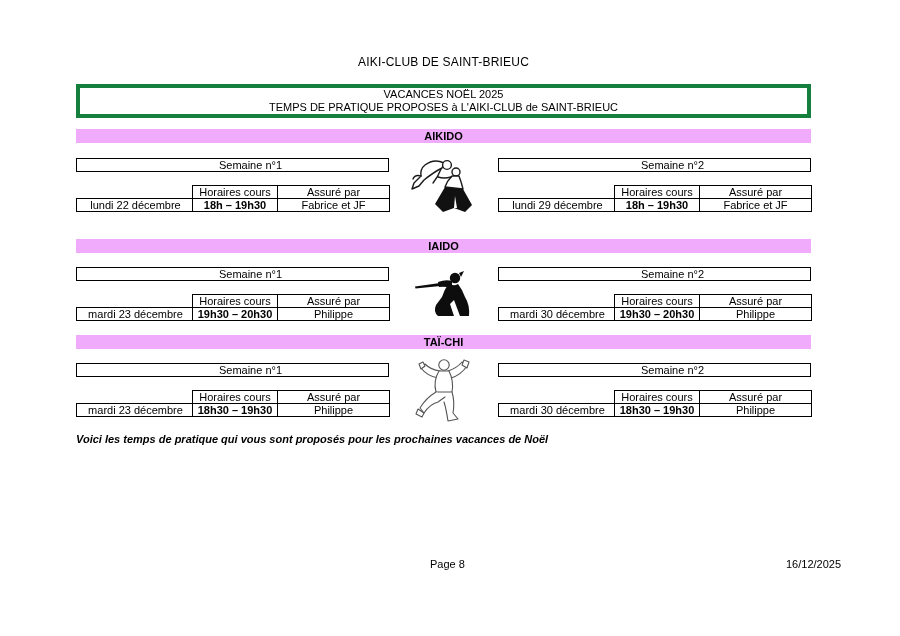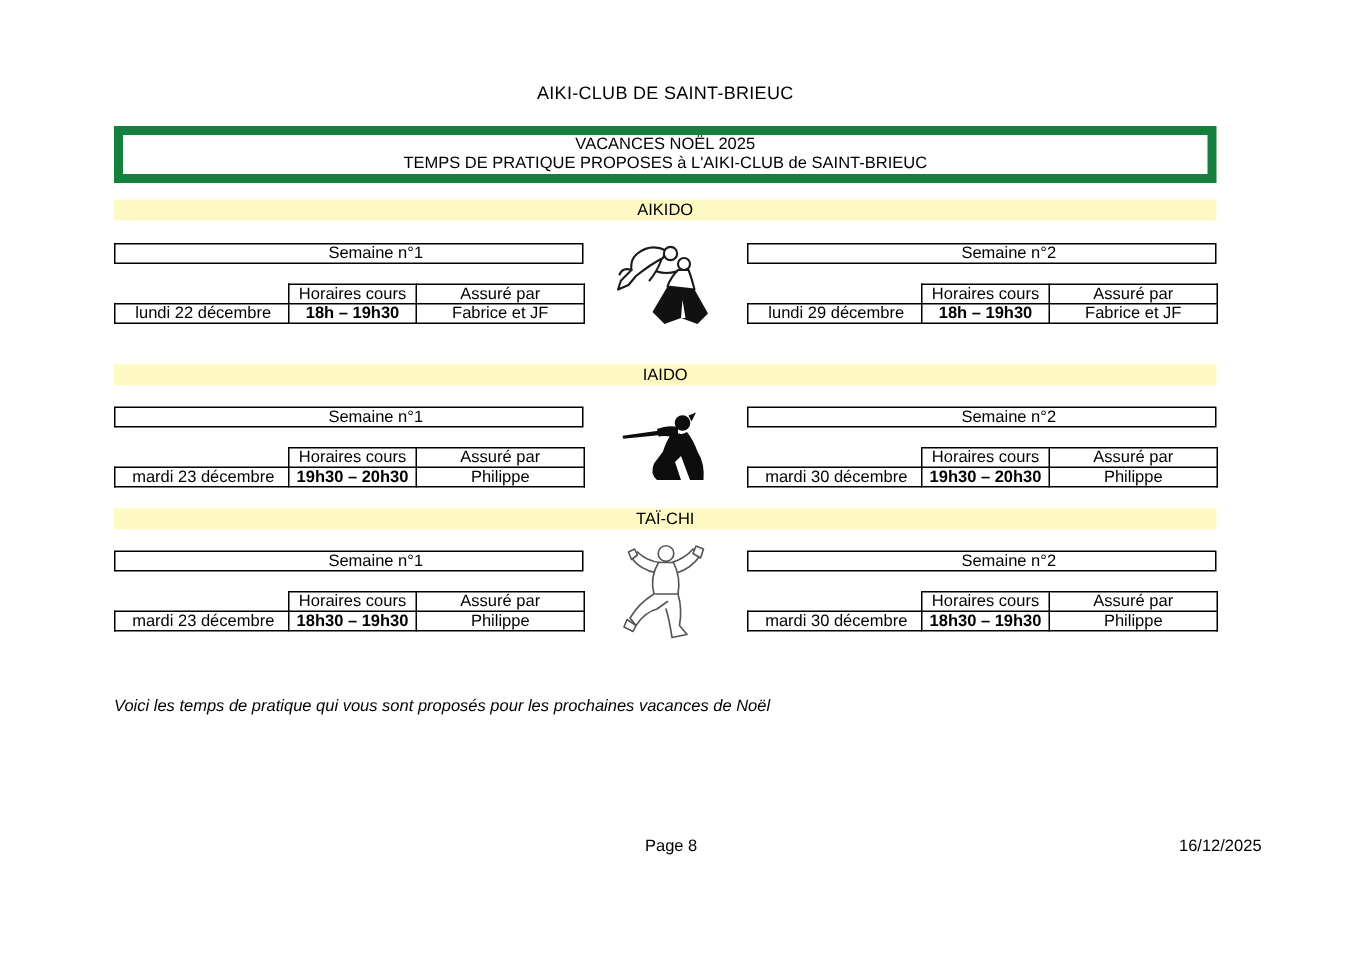--- a/index.html
+++ b/index.html
@@ -23,32 +23,32 @@
   }
   .doc-title {
     margin-top: 56px;
     text-align: center;
     font-size: 12px;
     letter-spacing: 0.2px;
     line-height: 13px;
   }
   .subtitle-box {
     margin-top: 15px;
-    border: 6px solid #15803d;
+    border: 4px solid #15803d;
     text-align: center;
     font-size: 11px;
     line-height: 13px;
     padding: 0;
   }
   .bar {
     height: 14px;
-    background: #fef9c3;
-    text-align: center;
-    font-size: 11px;
-    font-weight: normal;
+    background: #f0abfc;
+    text-align: center;
+    font-size: 11px;
+    font-weight: bold;
     line-height: 14px;
   }
   .bar.first  { margin-top: 11px; }
   .bar.gap27  { margin-top: 27px; }
   .bar.gap14  { margin-top: 14px; }
   .section-body {
     display: flex;
     margin-top: 14px;
   }
   .section-body.mt15 { margin-top: 15px; }
@@ -87,23 +87,23 @@
     white-space: nowrap;
     overflow: hidden;
   }
   table.sched td.nb { border: none; }
   table.sched td.date { text-align: center; padding-left: 2px; }
   table.sched td.time { font-weight: bold; }
   col.c1 { width: 116px; }
   col.c2 { width: 85px; }
   col.c3 { width: 112px; }
   .note {
-    margin-top: 44px;
-    font-size: 11px;
-    font-weight: normal;
+    margin-top: 16px;
+    font-size: 11px;
+    font-weight: bold;
     font-style: italic;
   }
   .footer-page {
     position: absolute;
     top: 558px;
     left: 430px;
     font-size: 11px;
   }
   .footer-date {
     position: absolute;

